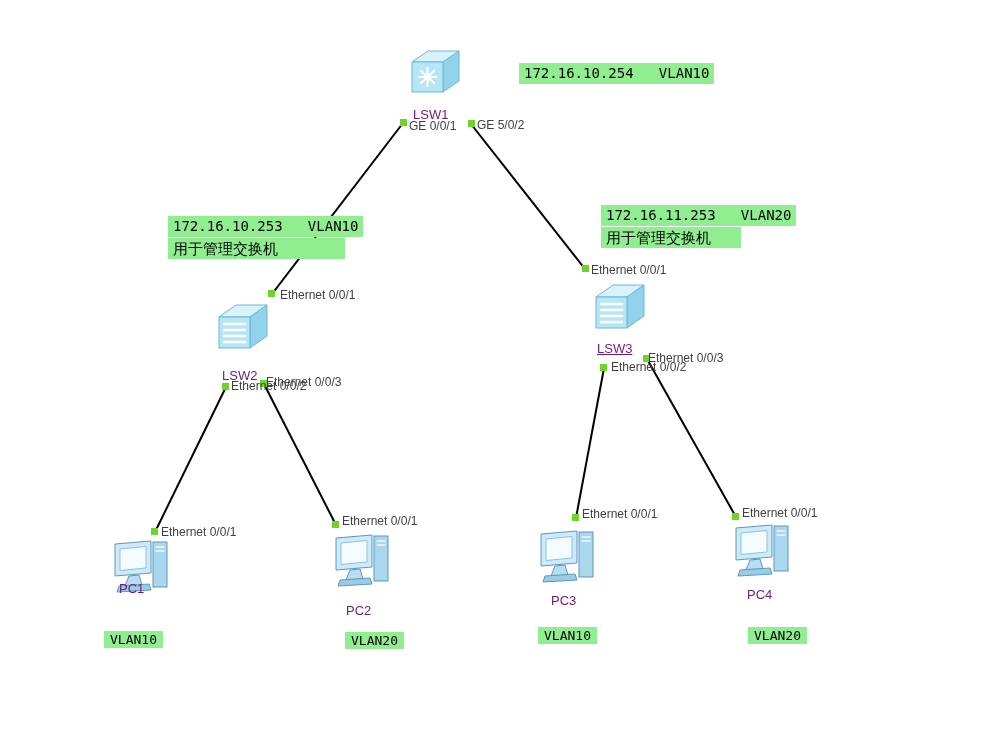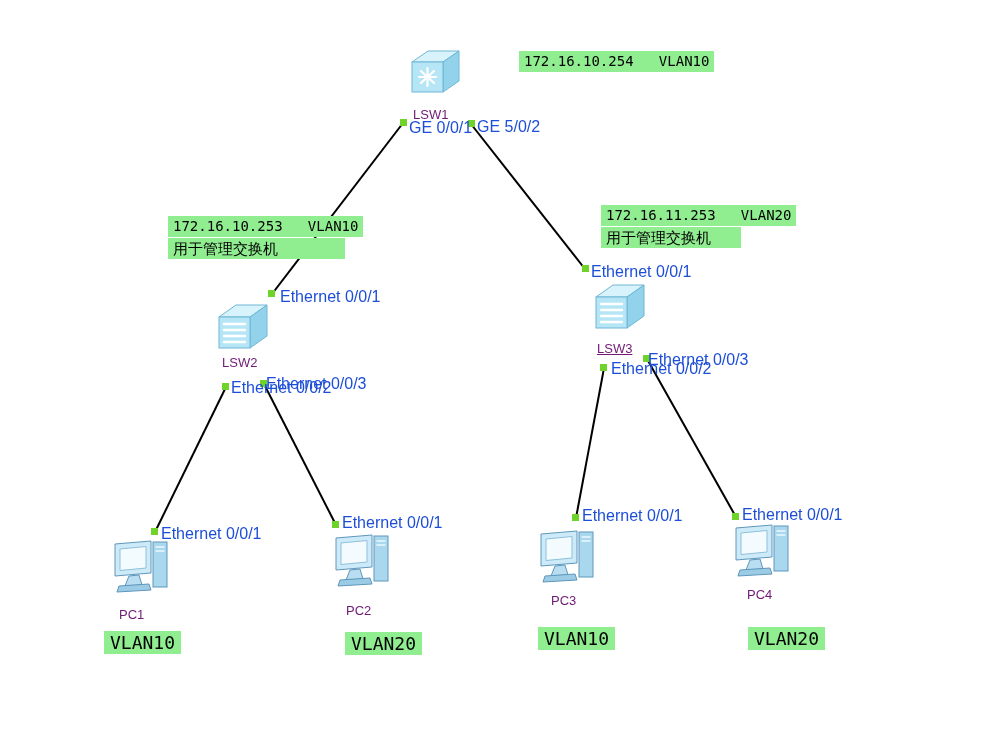--- a/index.html
+++ b/index.html
@@ -20,22 +20,22 @@
   .links line { stroke: #000000; stroke-width: 2; }
   .node-icon { position: absolute; cursor: pointer; }
   .dev-label {
     position: absolute;
     font-size: 13px;
     color: #701a75;
     white-space: nowrap;
   }
   .port-label {
     position: absolute;
-    font-size: 16px;
-    color: #1d4ed8;
+    font-size: 12px;
+    color: #404040;
     white-space: nowrap;
   }
   .dot {
     position: absolute;
     width: 7px; height: 7px;
     background: #6fd32a;
   }
   .ann { position: absolute; }
   .ann-line {
     display: block;
@@ -51,21 +51,21 @@
   }
   .ann-line.cjk {
     font-family: "Liberation Sans", "DejaVu Sans", sans-serif;
     font-size: 15px;
   }
   .vlan-tag {
     position: absolute;
     background: #90ee90;
     color: #000000;
     font-family: "DejaVu Sans Mono", "Liberation Mono", monospace;
-    font-size: 18px;
+    font-size: 13px;
     padding: 1px 6px;
     white-space: pre;
   }
 </style>
 </head>
 <body>
 
 <div class="canvas">
 
   <svg class="links" width="1005" height="729">
@@ -94,21 +94,21 @@
     <polygon points="5,15 22,3 53,3 36,15" fill="#d8f3fb" stroke="#6fb6d4" stroke-width="1"></polygon>
     <polygon points="36,15 53,3 53,34 36,46" fill="#92d2ea" stroke="#6fb6d4" stroke-width="1"></polygon>
     <rect x="5" y="15" width="31" height="31" fill="#b6e6f6" stroke="#6fb6d4" stroke-width="1"></rect>
     <g stroke="#ffffff" stroke-width="2.4" stroke-linecap="round">
       <line x1="10" y1="22" x2="31" y2="22"></line>
       <line x1="10" y1="28" x2="31" y2="28"></line>
       <line x1="10" y1="34" x2="31" y2="34"></line>
       <line x1="10" y1="40" x2="31" y2="40"></line>
     </g>
   </svg>
-  <div class="dev-label" style="left:222px; top:355px;">LSW2</div>
+  <div class="dev-label" style="left:222px; top:368px;">LSW2</div>
 
   <svg class="node-icon" style="left:591px; top:282px;" width="56" height="54" viewBox="0 0 56 54">
     <polygon points="5,15 22,3 53,3 36,15" fill="#d8f3fb" stroke="#6fb6d4" stroke-width="1"></polygon>
     <polygon points="36,15 53,3 53,34 36,46" fill="#92d2ea" stroke="#6fb6d4" stroke-width="1"></polygon>
     <rect x="5" y="15" width="31" height="31" fill="#b6e6f6" stroke="#6fb6d4" stroke-width="1"></rect>
     <g stroke="#ffffff" stroke-width="2.4" stroke-linecap="round">
       <line x1="10" y1="22" x2="31" y2="22"></line>
       <line x1="10" y1="28" x2="31" y2="28"></line>
       <line x1="10" y1="34" x2="31" y2="34"></line>
       <line x1="10" y1="40" x2="31" y2="40"></line>
@@ -118,21 +118,21 @@
 
   <svg class="node-icon" style="left:111px; top:537px;" width="62" height="60" viewBox="0 0 62 60">
     <rect x="42" y="5" width="14" height="45" fill="#a9d7ee" stroke="#5e97bb"></rect>
     <line x1="44.5" y1="10" x2="53.5" y2="10" stroke="#eef8fd" stroke-width="1.5"></line>
     <line x1="44.5" y1="14" x2="53.5" y2="14" stroke="#eef8fd" stroke-width="1.5"></line>
     <polygon points="4,7 40,4 40,36 4,39" fill="#cdeaf8" stroke="#5e97bb"></polygon>
     <polygon points="9,12 35,9.5 35,31 9,33.5" fill="#f4fbff" stroke="#8fc0da"></polygon>
     <polygon points="18,39 28,38 31,48 14,49" fill="#b9def1" stroke="#5e97bb"></polygon>
     <polygon points="8,49 38,47 40,53 6,55" fill="#9ccbe5" stroke="#5e97bb"></polygon>
   </svg>
-  <div class="dev-label" style="left:119px; top:607px;text-align:right;">PC1</div>
+  <div class="dev-label" style="left:119px; top:581px;text-align:right;">PC1</div>
 
   <svg class="node-icon" style="left:332px; top:531px;" width="62" height="60" viewBox="0 0 62 60">
     <rect x="42" y="5" width="14" height="45" fill="#a9d7ee" stroke="#5e97bb"></rect>
     <line x1="44.5" y1="10" x2="53.5" y2="10" stroke="#eef8fd" stroke-width="1.5"></line>
     <line x1="44.5" y1="14" x2="53.5" y2="14" stroke="#eef8fd" stroke-width="1.5"></line>
     <polygon points="4,7 40,4 40,36 4,39" fill="#cdeaf8" stroke="#5e97bb"></polygon>
     <polygon points="9,12 35,9.5 35,31 9,33.5" fill="#f4fbff" stroke="#8fc0da"></polygon>
     <polygon points="18,39 28,38 31,48 14,49" fill="#b9def1" stroke="#5e97bb"></polygon>
     <polygon points="8,49 38,47 40,53 6,55" fill="#9ccbe5" stroke="#5e97bb"></polygon>
   </svg>
@@ -179,21 +179,21 @@
   <div class="port-label" style="left:231px; top:379px;">Ethernet 0/0/2</div>
   <div class="port-label" style="left:266px; top:375px;">Ethernet 0/0/3</div>
   <div class="port-label" style="left:591px; top:263px;">Ethernet 0/0/1</div>
   <div class="port-label" style="left:611px; top:360px;">Ethernet 0/0/2</div>
   <div class="port-label" style="left:648px; top:351px;">Ethernet 0/0/3</div>
   <div class="port-label" style="left:161px; top:525px;">Ethernet 0/0/1</div>
   <div class="port-label" style="left:342px; top:514px;">Ethernet 0/0/1</div>
   <div class="port-label" style="left:582px; top:507px;">Ethernet 0/0/1</div>
   <div class="port-label" style="left:742px; top:506px;">Ethernet 0/0/1</div>
 
-  <div class="ann" style="left:487px; top:51px;padding-left:32px;">
+  <div class="ann" style="left:487px; top:63px;padding-left:32px;">
     <span class="ann-line">172.16.10.254   VLAN10</span>
   </div>
 
   <div class="ann" style="left:168px; top:216px;">
     <span class="ann-line">172.16.10.253   VLAN10</span>
     <span class="ann-line cjk" style="width:177px;">用于管理交换机</span>
   </div>
 
   <div class="ann" style="left:601px; top:205px;">
     <span class="ann-line">172.16.11.253   VLAN20</span>

